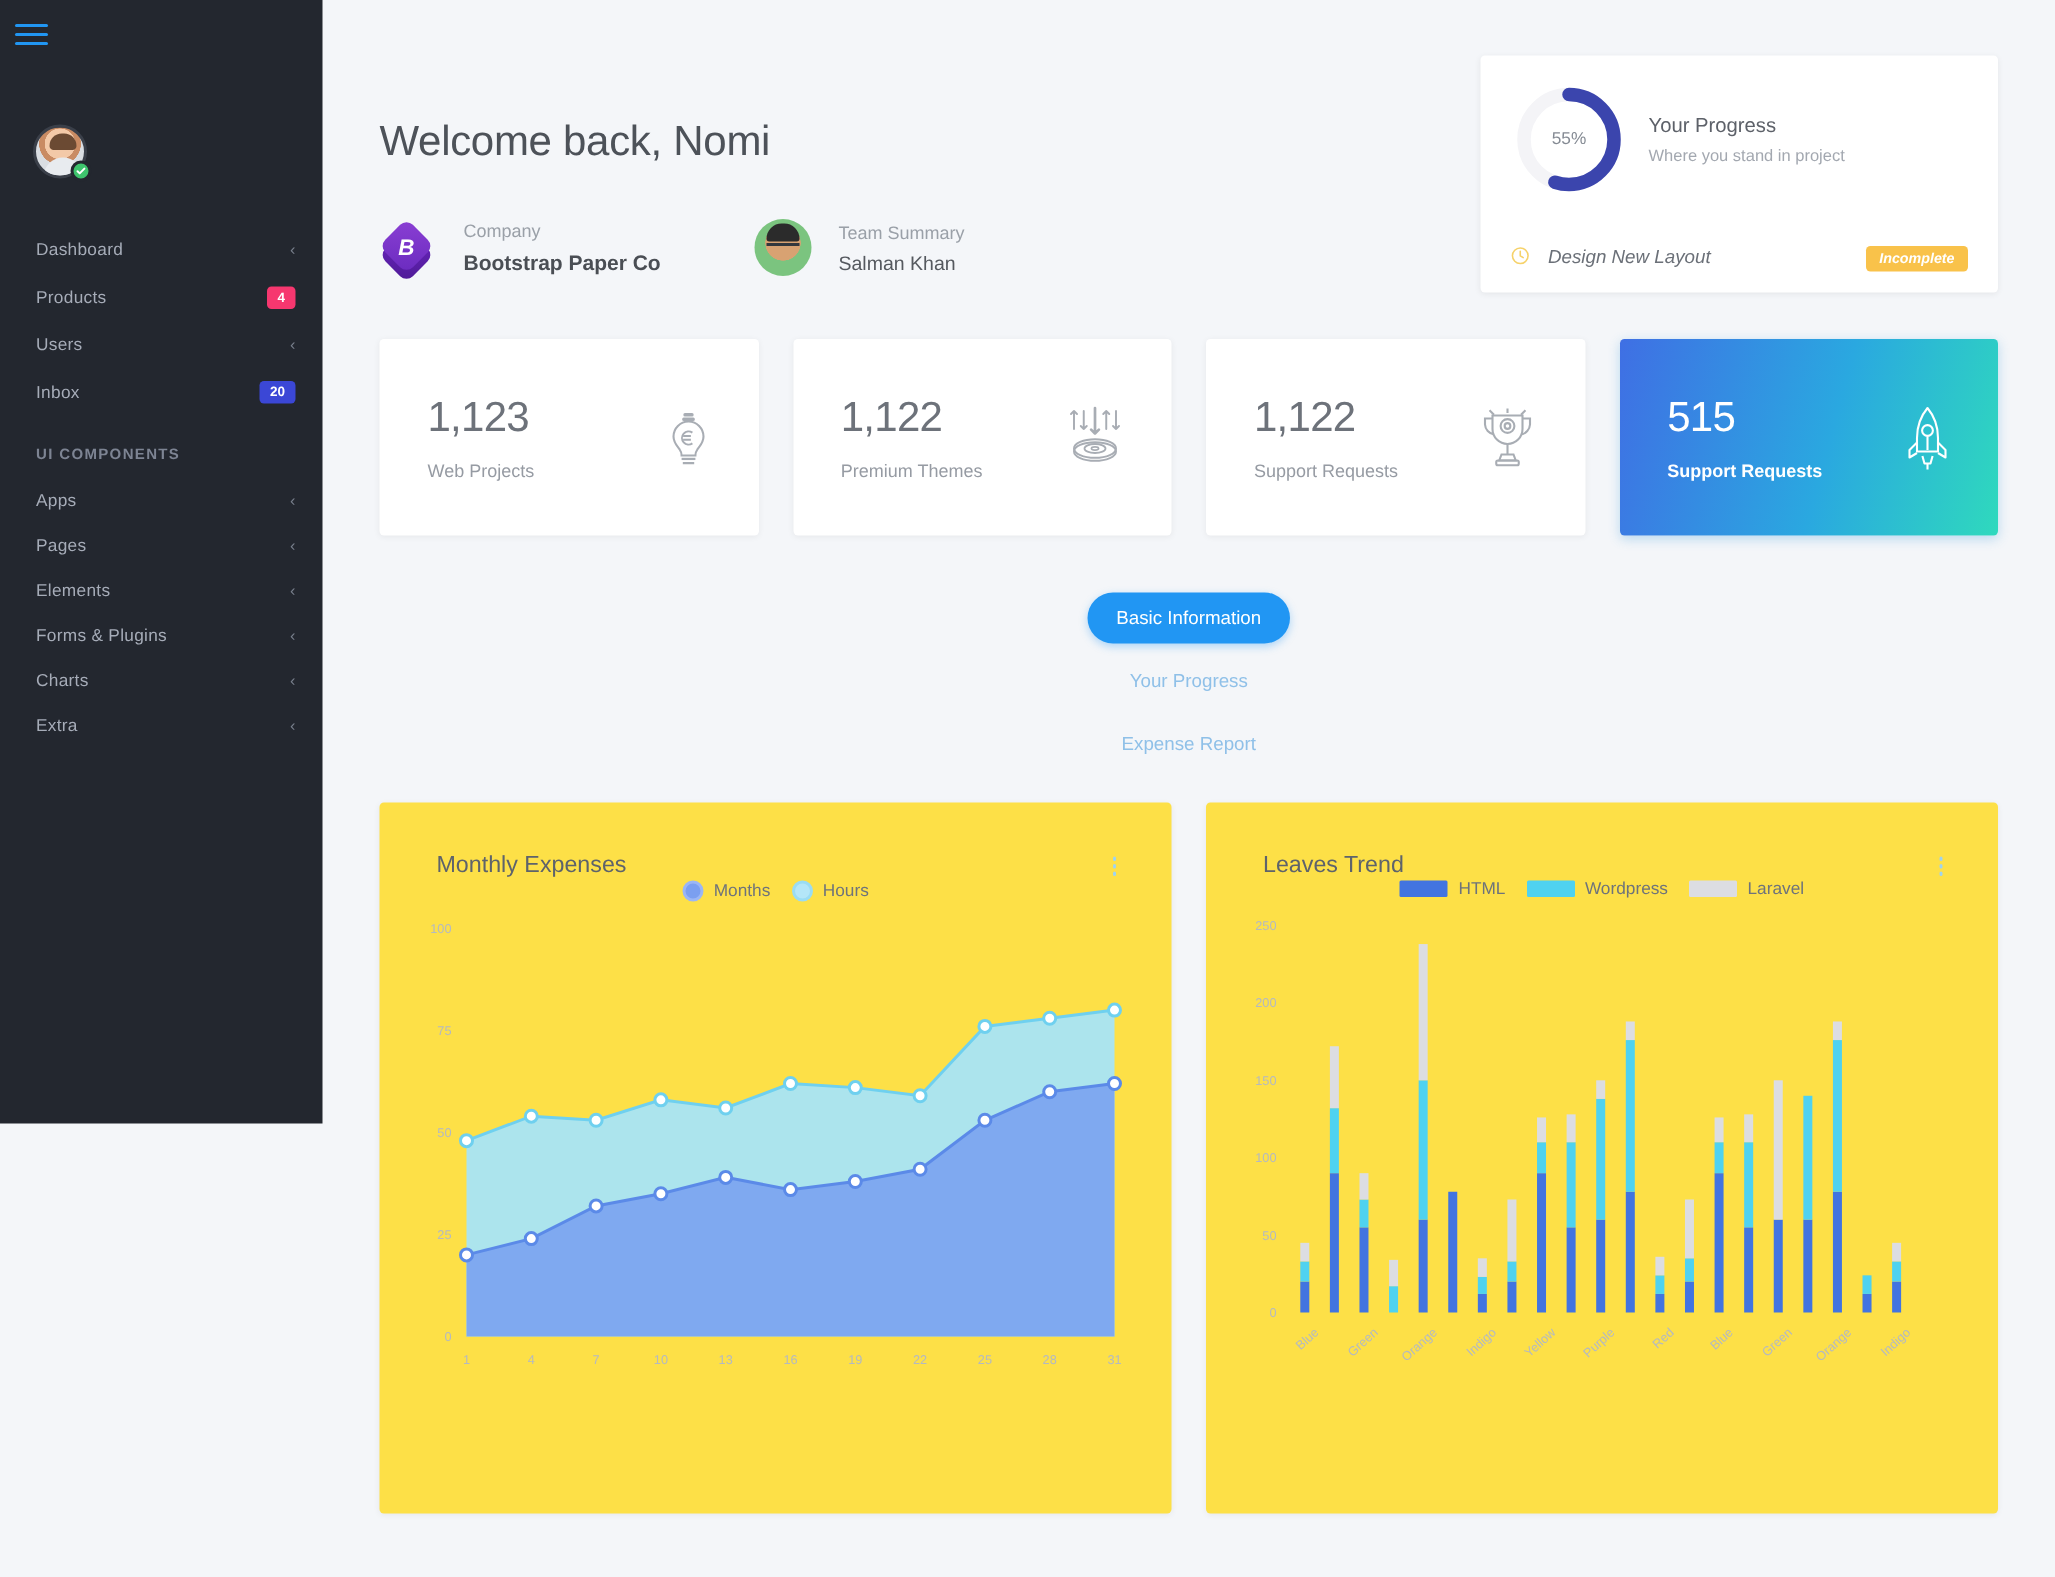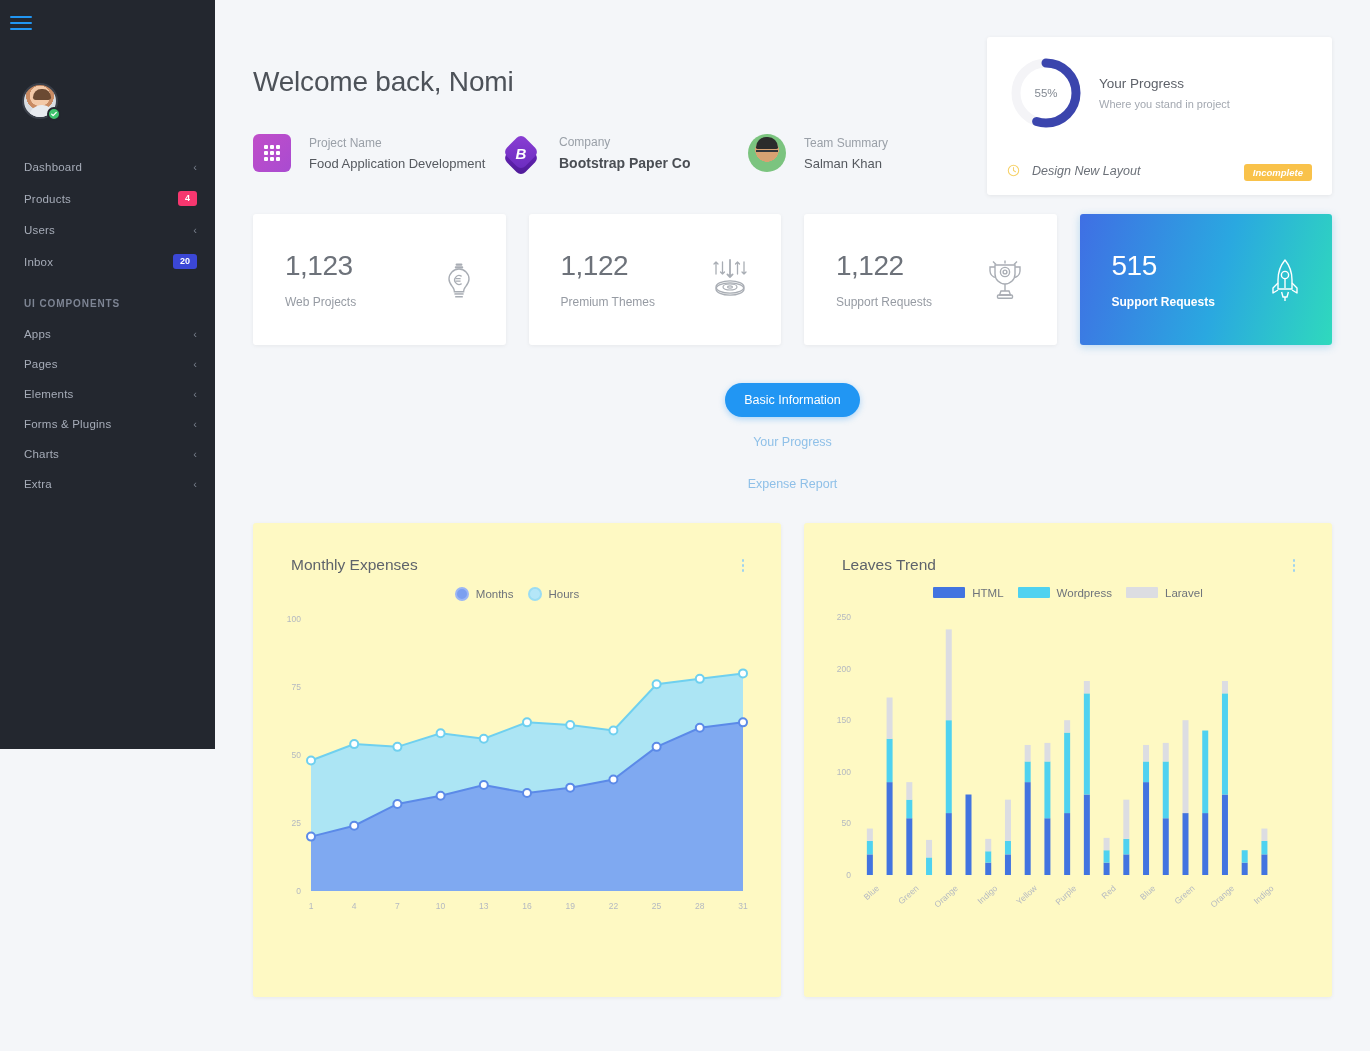--- a/index.html
+++ b/index.html
@@ -58,21 +58,21 @@
     padding: 3px 7px; border-radius: 3px; line-height: 1;
   }
   .badge.pink { background: #f6376f; }
   .badge.blue { background: #3b47d6; }
   .nav-section {
     font-size: 10px; color: #7d8493; letter-spacing: .9px;
     padding: 20px 24px 10px; font-weight: bold;
   }
 
   
-  .main { flex: 1; position: relative; padding: 4px 38px; }
+  .main { flex: 1; position: relative; padding: 16px 38px; }
 
   .page-title { font-size: 28px; color: #4d5259; font-weight: normal; padding-top: 62px; letter-spacing: -.2px; }
   .page-sub { font-size: 12.5px; color: #9aa0a8; margin-top: 12px; }
 
   .meta-row { display: flex; margin-top: 36px; }
   .meta { display: flex; align-items: center; }
   .meta:nth-child(1) { width: 250px; }
   .meta:nth-child(2) { width: 245px; }
   .meta-ico { width: 38px; height: 38px; border-radius: 6px; margin-right: 18px; flex: none; }
   .ico-grid {
@@ -153,33 +153,32 @@
   .stat.accent .stat-ico { opacity: 1; }
 
   
   .tabs { display: flex; align-items: center; gap: 8px; margin-top: 38px; flex-direction: column; }
   .tab { font-size: 12.5px; color: #8fc0e8; padding: 10px 19px; border-radius: 18px; cursor: pointer; }
   .tab.active { background: #2196f3; color: #fff; box-shadow: 0 2px 6px rgba(33,150,243,.35); }
 
   
   .charts { display: flex; gap: 23px; margin-top: 22px; }
   .chart-card {
-    flex: 1; height: 474px; background: #fef9c3; border-radius: 3px;
+    flex: 1; height: 474px; background: #fde047; border-radius: 3px;
     box-shadow: 0 1px 4px rgba(0,0,0,.06); position: relative;
   }
   .chart-head {
     display: flex; align-items: center; justify-content: space-between;
     padding: 33px 34px 0 38px;
   }
   .chart-title { font-size: 15.5px; color: #5e636b; }
   .dots { display:flex; flex-direction: column; gap:2.5px; cursor:pointer; padding:3px; }
   .dots i { width: 2.5px; height: 2.5px; border-radius: 50%; background: #9fd3ef; display:block; }
   .chart-legend {
     display: flex; align-items: flex-start; justify-content: center; gap: 14px;
-    margin-top: 12px;
   }
   .lg { display: flex; align-items: center; gap: 7px; font-size: 11.5px; color: #6e737b; }
   .lg-dot { width: 14px; height: 14px; border-radius: 50%; }
   .lg-rect { width: 32px; height: 11px; border-radius: 1px; }
   .chart-area { padding: 4px 22px 0 12px; }
   svg { display: block; overflow: visible; }
   .axis-txt { font-size: 8.5px; fill: #b4b9c1; font-family: "Liberation Sans", sans-serif; }
 </style>
 </head>
 <body>
@@ -273,37 +272,20 @@
             <circle cx="8" cy="8" r="6.4" fill="none" stroke="#f6d26a" stroke-width="1.3"></circle>
             <path d="M8 4.4 V8 L10.4 9.5" stroke="#f6d26a" stroke-width="1.3" fill="none" stroke-linecap="round"></path>
           </svg>
         </span>
         <span class="prog-task">Design New Layout</span>
         <span class="chip">Incomplete</span>
       </div>
     </section>
 
     <div class="meta-row">
-      <div class="meta">
-        <div class="meta-ico ico-grid">
-          <i></i>
-            <i></i>
-            <i></i>
-            <i></i>
-            <i></i>
-            <i></i>
-            <i></i>
-            <i></i>
-            <i></i>
-        </div>
-        <div>
-          <div class="meta-k">Project Name</div>
-          <div class="meta-v">Food Application Development</div>
-        </div>
-      </div>
 
       <div class="meta">
         <div class="ico-cube">
           <div class="bot"></div>
             <div class="top"></div>
             <div class="letter">B</div>
         </div>
         <div>
           <div class="meta-k">Company</div>
           <div class="meta-v bold">Bootstrap Paper Co</div>

